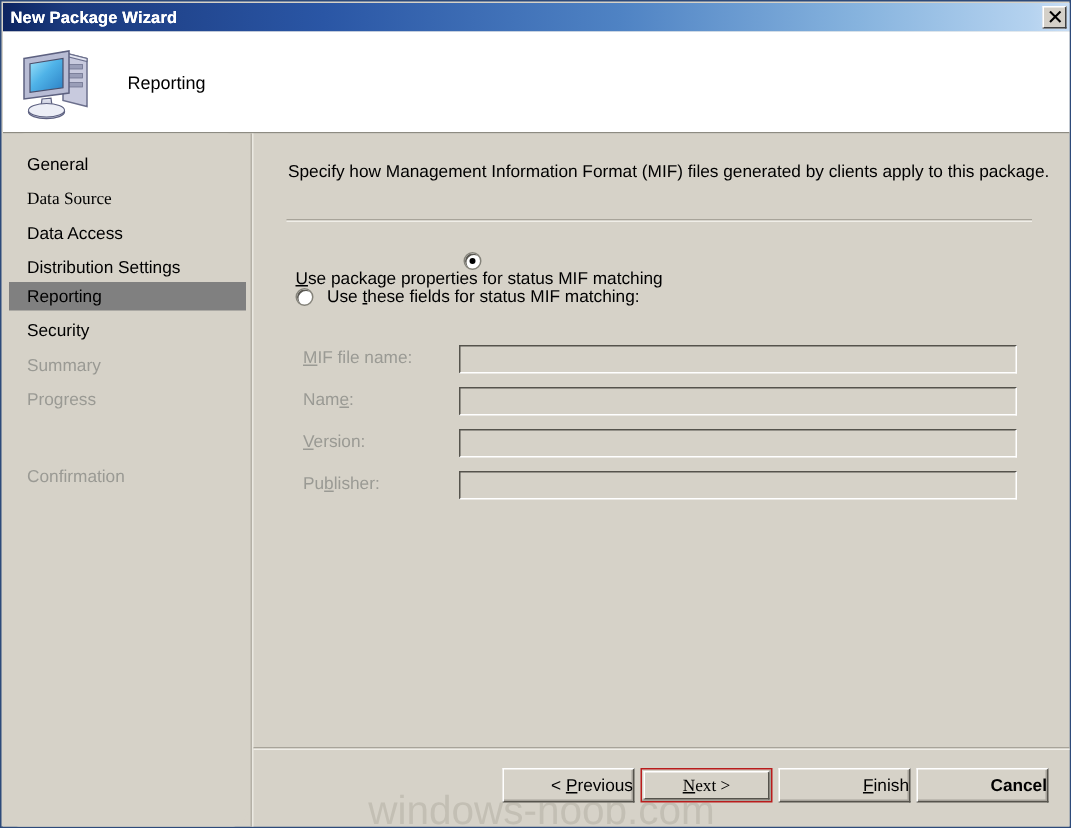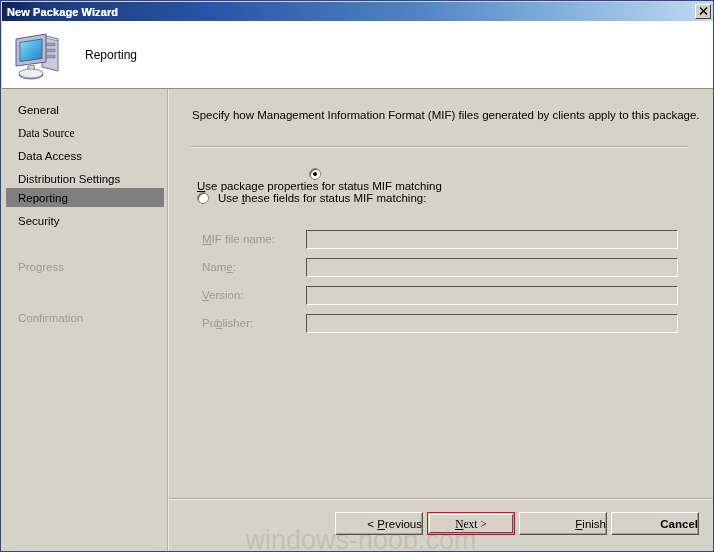--- a/index.html
+++ b/index.html
@@ -384,20 +384,21 @@
 
   <div id="body">
 
     <div id="sidebar">
       <div class="nav-item" style="top:11px;">General</div>
       <div class="nav-item" style="top:34px;font-family:Liberation Serif, serif;">Data Source</div>
       <div class="nav-item" style="top:57px;">Data Access</div>
       <div class="nav-item" style="top:80px;">Distribution Settings</div>
       <div class="nav-item selected" style="top:99px;">Reporting</div>
       <div class="nav-item" style="top:122px;">Security</div>
+      <div class="nav-item disabled" style="top:145px;">Summary</div>
       <div class="nav-item disabled" style="top:168px;">Progress</div>
       <div class="nav-item disabled" style="top:207px;margin-top:12px;">Confirmation</div>
     </div>
     <div id="sidebar-divider"></div>
     <div id="sidebar-divider2"></div>
 
     <div id="content">
 
       <div id="desc">Specify how Management Information Format (MIF) files generated by clients apply to this package.</div>
       <div id="desc-sep"></div>

